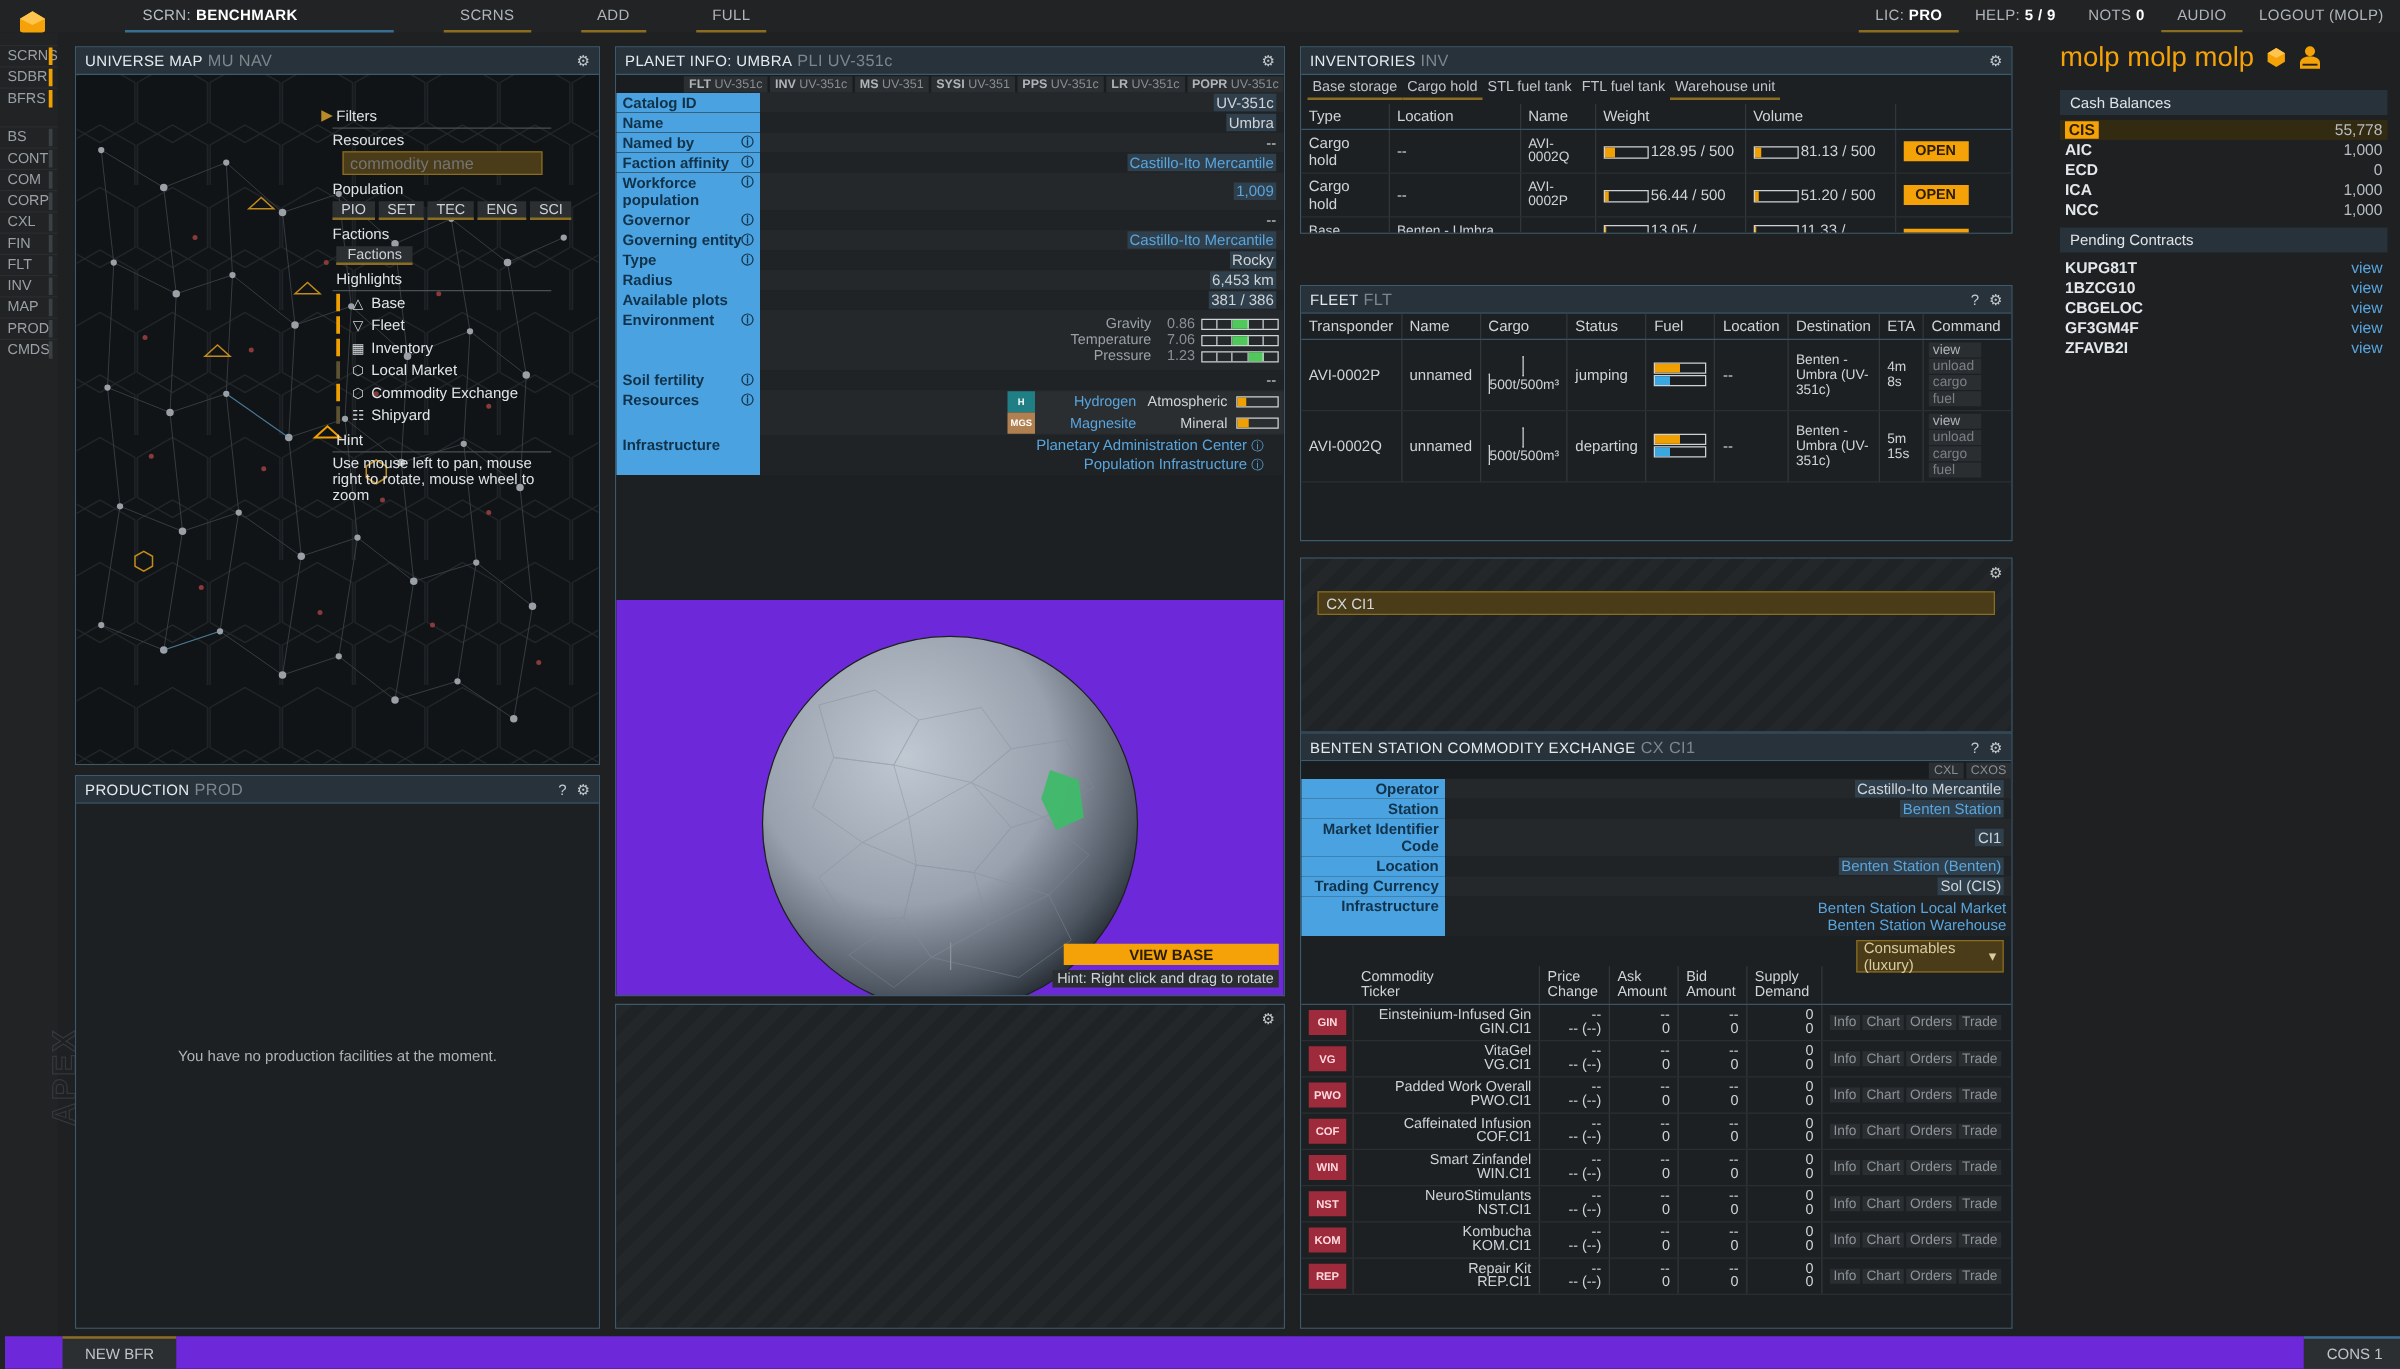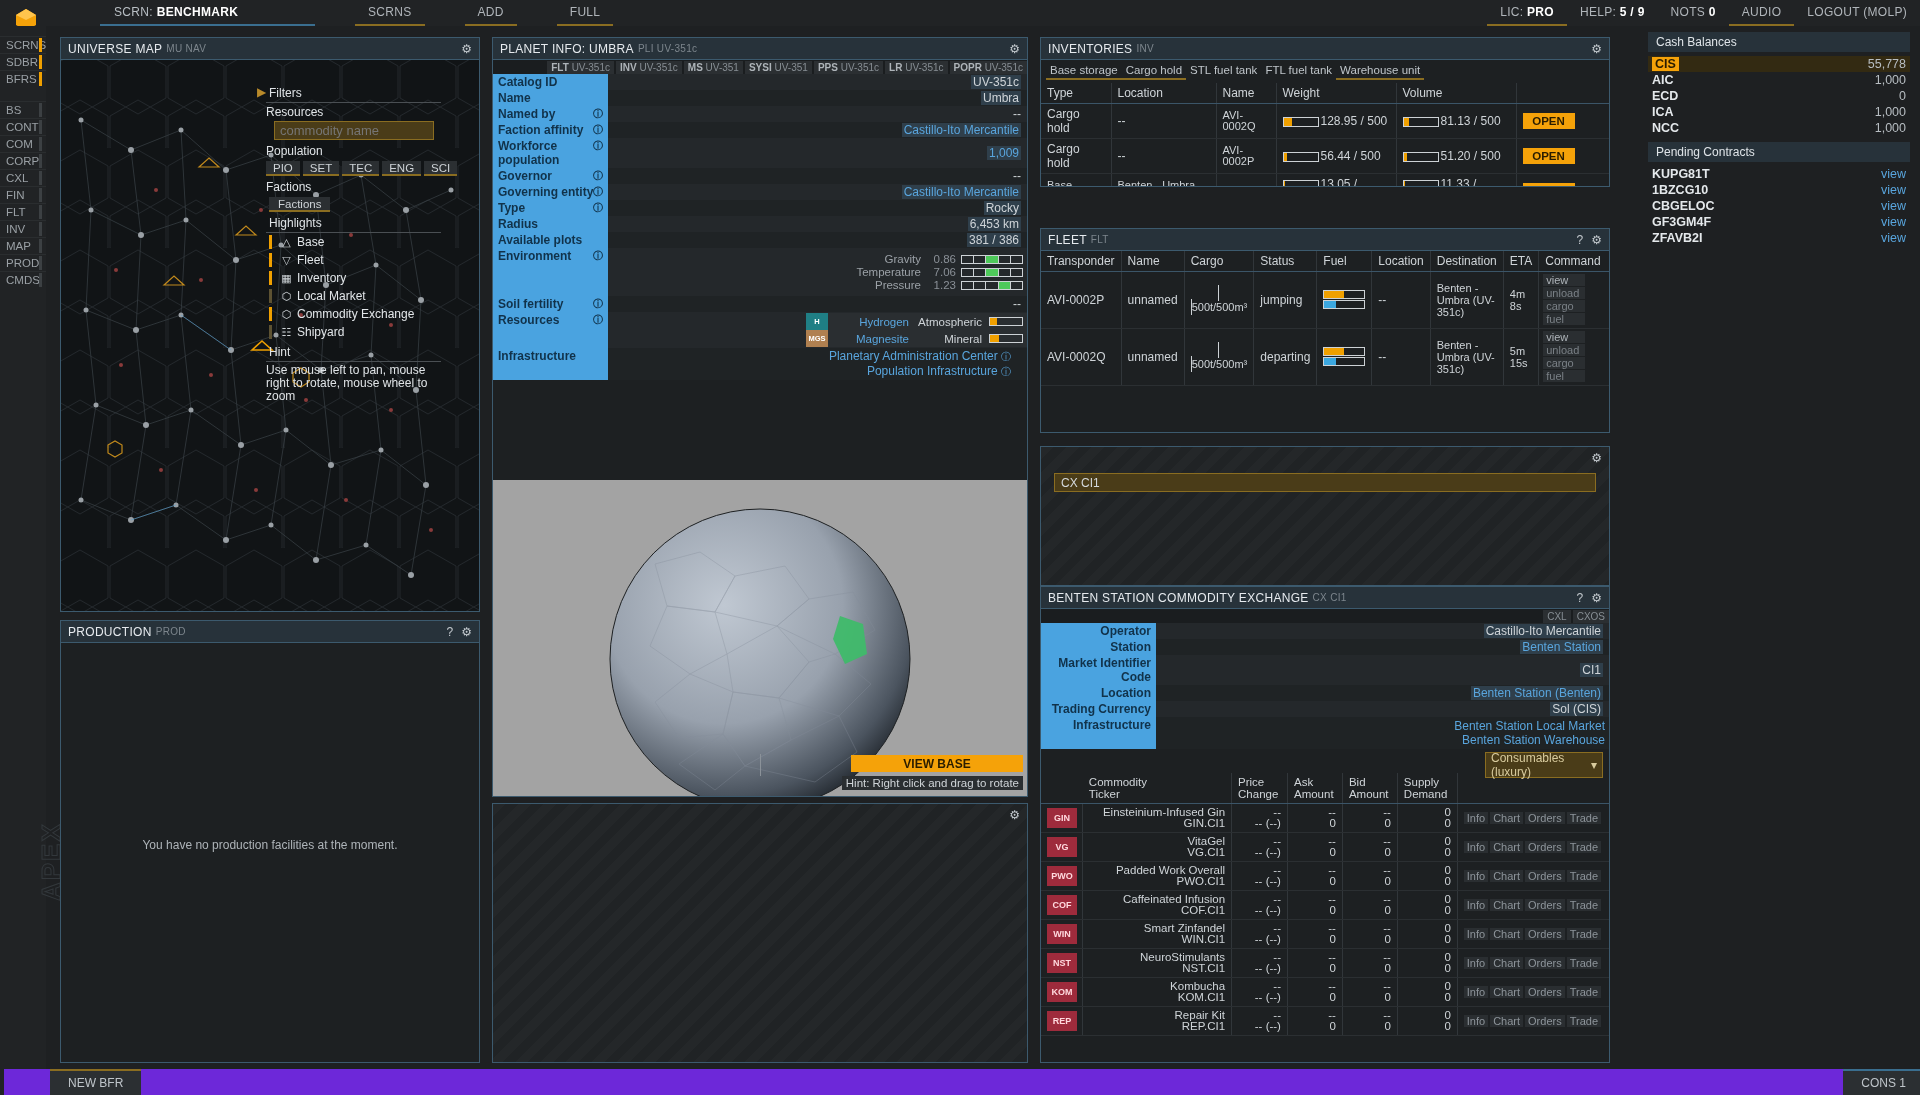--- a/index.html
+++ b/index.html
@@ -27,21 +27,21 @@
   .rail-item .bar { position:absolute; right:4px; top:1px; bottom:1px; width:3px; background:#f0a000; }
   .rail-item.dim .bar { background:#3c4043; }
   .rail-gap { height:14px; }
   #apex { position:absolute; left:2px; bottom:4px; width:42px; height:190px; }
   #apex span { display:block; transform:rotate(-90deg); transform-origin:left top; position:absolute; left:34px; top:0px;
      font-size:26px; font-weight:bold; letter-spacing:2px; color:transparent; -webkit-text-stroke:1px #33383c; white-space:nowrap;}
   
   .panel { position:absolute; background:#23272a; border:1px solid #3c5a6e; }
   .phead { height:22px; background:#27323a; display:flex; align-items:center; padding:0 7px; border-bottom:1px solid #3c5a6e; }
   .phead .t { color:#e6eaee; font-size:12px; letter-spacing:.3px; }
-  .phead .sub { color:#7d868d; font-size:10px; margin-left:4px; letter-spacing:.3px; }
+  .phead .sub { color:#7d868d; font-size:13px; margin-left:4px; letter-spacing:.3px; }
   .phead .sp { flex:1; }
   .ico { color:#c2c8cd; font-size:12px; margin-left:8px; cursor:pointer; }
   .pbody { position:absolute; left:0; right:0; top:22px; bottom:0; background:#1d2022; overflow:hidden; }
   .hatch { background:
      repeating-linear-gradient(135deg,#242729 0 9px,#202325 9px 18px); }
   
   #umap .pbody { background:#111416; }
   #map-canvas { position:absolute; inset:0; }
   #map-arrow { position:absolute; left:196px; top:25px; color:#b98a2a; font-size:12px; }
   #filters { position:absolute; left:205px; top:22px; width:175px; font-size:12px; color:#d6dadd;}
@@ -80,21 +80,21 @@
   .gauge i.on { background:#4ec95a; }
   .resbox { display:flex; justify-content:flex-end; }
   .restbl { background:#2a2e31; }
   .resrow { display:flex; align-items:center; height:17px; gap:7px; padding-right:4px;}
   .rtick { width:22px; height:17px; display:flex; align-items:center; justify-content:center; font-size:7.5px; font-weight:bold; color:#fff;}
   .resrow .rn { color:#59a5dd; font-size:11.5px; width:74px; text-align:right;}
   .resrow .rt { color:#cfd4d8; font-size:11.5px; width:66px; text-align:right;}
   .minibar { width:34px; height:9px; border:1px solid #cdd2d6; }
   .minibar i { display:block; height:100%; background:#f0a000; }
   
-  #planet-area { position:absolute; left:0; right:0; top:420px; bottom:0; background:#a3a3a3;}
+  #planet-area { position:absolute; left:0; right:0; top:420px; bottom:0; background:#6d28d9;}
   #planet-svg { position:absolute; left:50%; top:14px; transform:translateX(-50%); }
   #viewbase { position:absolute; right:4px; bottom:24px; width:172px; height:17px; background:#f5a209; color:#2a1d00; font-weight:bold; font-size:12px; display:flex; align-items:center; justify-content:center; cursor:pointer;}
   #viewhint { position:absolute; right:4px; bottom:6px; background:#2a2e31; color:#cfd4d8; font-size:11.5px; padding:1px 4px;}
   
   .tabs { display:flex; gap:0; padding:4px 5px 3px; font-size:11.5px; }
   .tab { color:#bfc5ca; padding:0 4px 2px; border-bottom:2px solid #8a6d21; cursor:pointer; white-space:nowrap;}
   .tab.off { border-bottom:2px solid transparent; }
   table.dt { width:100%; border-collapse:collapse; font-size:12px; }
   table.dt th { font-weight:normal; color:#cfd4d8; text-align:left; padding:3px 6px; border-bottom:1px solid #3b5568; border-right:1px solid #31363a; }
   table.dt td { color:#cfd4d8; padding:3px 6px; border-bottom:1px solid #2b2f32; border-right:1px solid #31363a; vertical-align:middle;}
@@ -968,20 +968,32 @@
               <div>0</div>
             </td>
         <td style="padding-top:4px"><span class="act">Info</span><span class="act">Chart</span><span class="act">Orders</span><span class="act">Trade</span></td>
       </tr>
     </tbody>
       </table>
   </div>
 </div>
 
 <div id="rsb">
+  <div id="user">
+    <span class="nm">molp molp molp</span>
+    <svg width="20" height="20" viewBox="0 0 26 26">
+        <path d="M13 3 L22 8.5 L22 17.5 L13 23 L4 17.5 L4 8.5 Z" fill="#f5a209"></path>
+        <path d="M13 3 L22 8.5 L13 13.5 L4 8.5 Z" fill="#ffc44d"></path>
+      </svg>
+    <svg width="18" height="20" viewBox="0 0 18 20">
+        <circle cx="9" cy="5" r="4" fill="#f5a209"></circle>
+        <path d="M1 19 v-5 a8 5 0 0 1 16 0 v5 Z" fill="#f5a209"></path>
+        <rect x="3" y="15" width="12" height="1.5" fill="#1e2022"></rect>
+      </svg>
+  </div>
   <div class="sbhead">Cash Balances</div>
   <div style="margin-top:4px">
     <div class="bal sel">
         <span class="c">CIS</span>
         <span class="a">55,778</span>
       </div>
     <div class="bal">
         <span class="c">AIC</span>
         <span class="a">1,000</span>
       </div>

